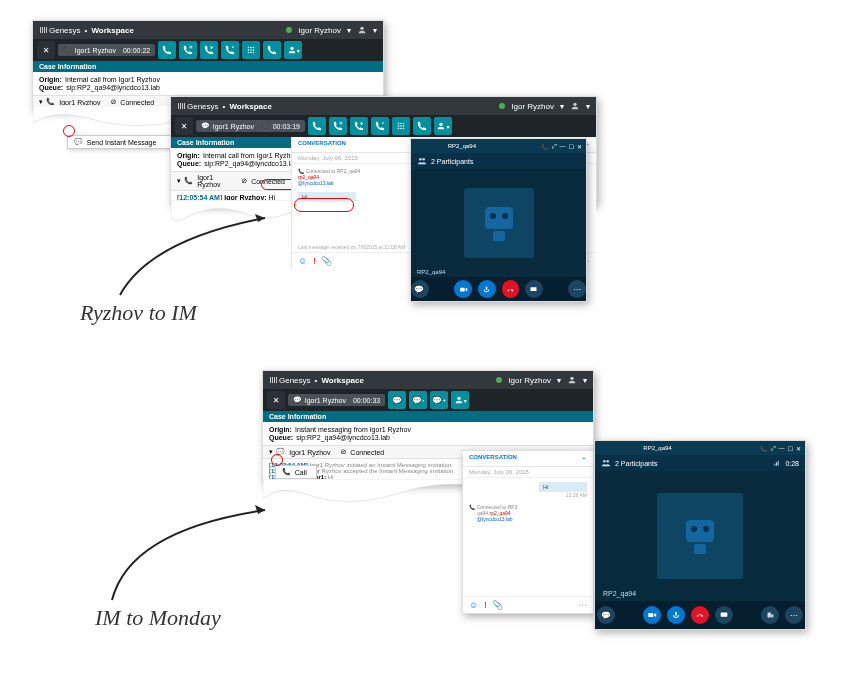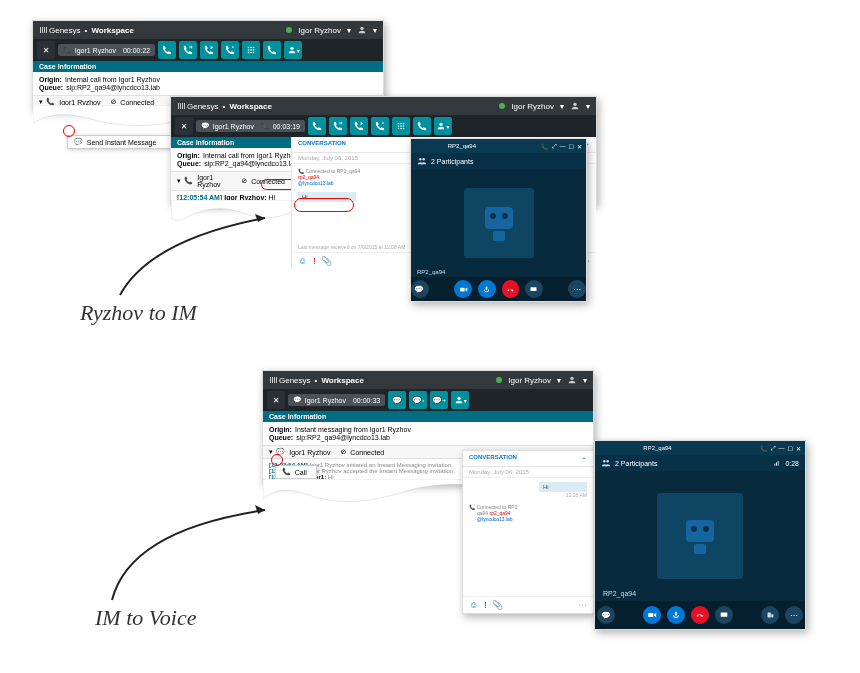--- a/index.html
+++ b/index.html
@@ -537,17 +537,17 @@
           <rect x="6" y="6" width="8" height="12" rx="1"></rect>
           <rect x="15" y="10" width="5" height="8" rx="1"></rect>
         </svg>
       </div>
     <div class="cbtn" style="background:#1b4560;">
         <span style="color:#fff;">⋯</span>
       </div>
   </div>
 </div>
 
-<div class="abs lbl" style="left:95px; top:605px;">IM to Voice</div>
+<div class="abs lbl" style="left:95px; top:605px;">IM to Monday</div>
 <svg class="arrow-svg" style="left:100px; top:500px; width:180px; height:110px;" viewBox="0 0 180 110">
   <path d="M12 100 Q 30 30 165 10" stroke="#222" stroke-width="2" fill="none"></path>
   <path d="M165 10 l-10 -5 l3 9 z" fill="#222"></path>
 </svg>
 
 </body></html>

